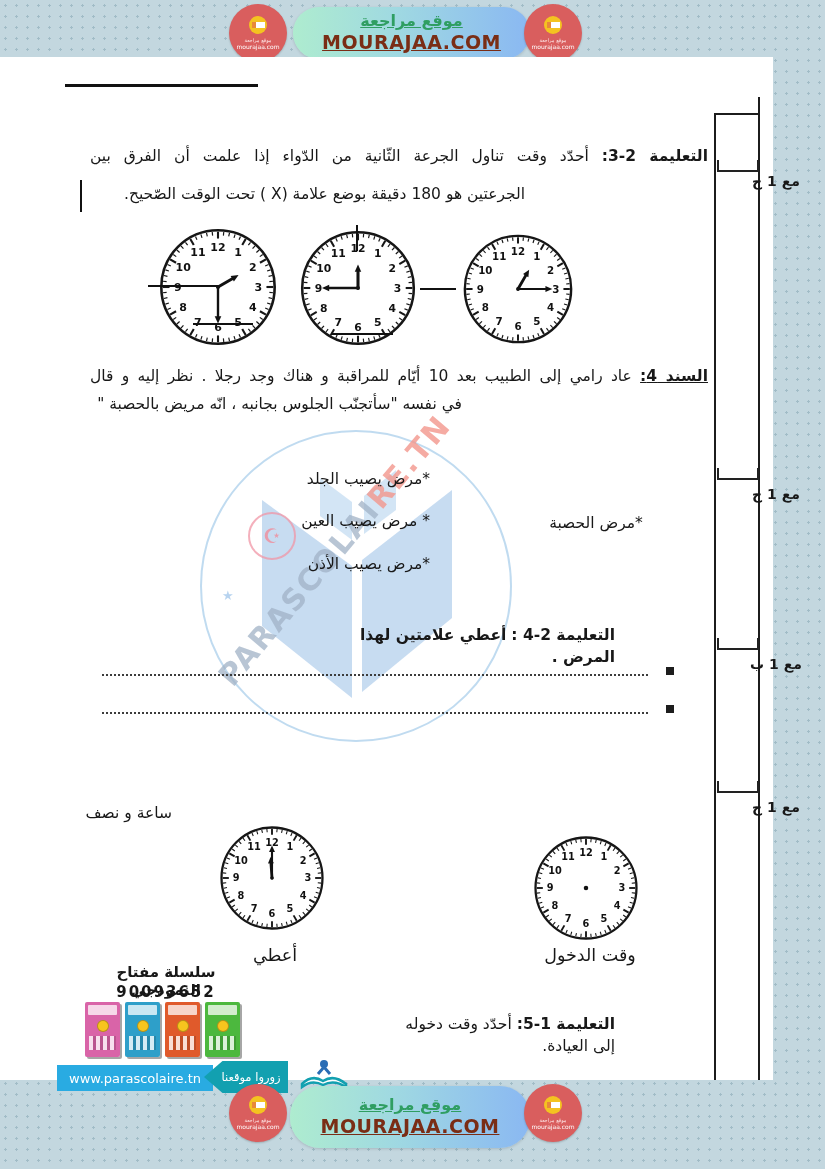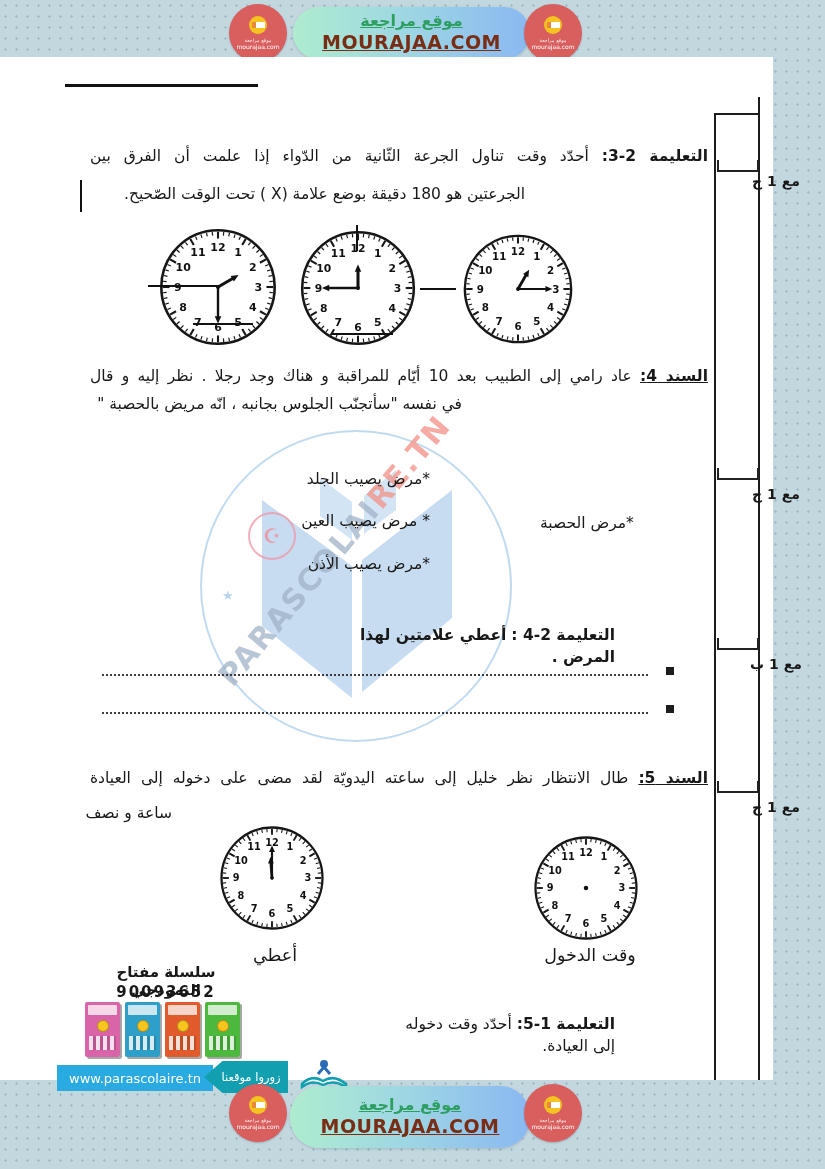--- a/index.html
+++ b/index.html
@@ -372,35 +372,31 @@
     <div class="abs line rtl just" style="left:90px;top:308px;width:618px;">
       <b class="lbl und">السند 4:</b>
       <span>عاد رامي إلى الطبيب بعد 10 أيّام للمراقبة و هناك وجد رجلا . نظر إليه و قال</span>
     </div>
     <div class="abs line rtl" style="left:82px;top:336px;width:380px;text-align:right;">في نفسه "سأتجنّب الجلوس بجانبه ، انّه مريض بالحصبة "</div>
 
 
     <div class="abs line rtl" style="left:280px;top:411px;width:150px;text-align:right;">*مرض يصيب الجلد</div>
     <div class="abs line rtl" style="left:280px;top:453px;width:150px;text-align:right;">* مرض يصيب العين</div>
     <div class="abs line rtl" style="left:280px;top:496px;width:150px;text-align:right;">*مرض يصيب الأذن</div>
-    <div class="abs line rtl" style="left:540px;top:455px;width:112px;text-align:left;">*مرض الحصبة</div>
+    <div class="abs line rtl" style="left:540px;top:455px;width:112px;text-align:center;">*مرض الحصبة</div>
 
     <div class="abs line rtl" style="left:330px;top:567px;width:285px;text-align:right;">
       <b class="lbl">التعليمة 2-4 :</b>
       <b>أعطي علامتين لهذا المرض .</b>
     </div>
     <div class="sqbullet" style="left:666px;top:610px;"></div>
     <div class="dotline" style="left:102px;top:617px;width:546px;"></div>
     <div class="sqbullet" style="left:666px;top:648px;"></div>
     <div class="dotline" style="left:102px;top:655px;width:546px;"></div>
 
-    <div class="abs line rtl just" style="left:90px;top:710px;width:618px;">
-      <b class="lbl und">السند 5:</b>
-      <span>طال الانتظار نظر خليل إلى ساعته اليدويّة لقد مضى على دخوله إلى العيادة</span>
-    </div>
     <div class="abs line rtl" style="left:82px;top:745px;width:90px;text-align:right;">ساعة و نصف</div>
 
     <div class="clockbox" style="left:215px;top:764px;"><svg viewBox="0 0 140 140" width="114" height="114">
           <circle cx="70" cy="70" r="62" fill="none" stroke="#161616" stroke-width="2.8"></circle>
           <line x1="70.0" y1="17.0" x2="70.0" y2="9.5" stroke="#161616" stroke-width="2.3"></line>
           <line x1="75.9" y1="13.8" x2="76.3" y2="9.8" stroke="#161616" stroke-width="1.3"></line>
           <line x1="81.7" y1="14.7" x2="82.6" y2="10.8" stroke="#161616" stroke-width="1.3"></line>
           <line x1="87.5" y1="16.3" x2="88.7" y2="12.5" stroke="#161616" stroke-width="1.3"></line>
           <line x1="93.0" y1="18.4" x2="94.6" y2="14.7" stroke="#161616" stroke-width="1.3"></line>
           <line x1="96.5" y1="24.1" x2="100.3" y2="17.6" stroke="#161616" stroke-width="2.3"></line>

